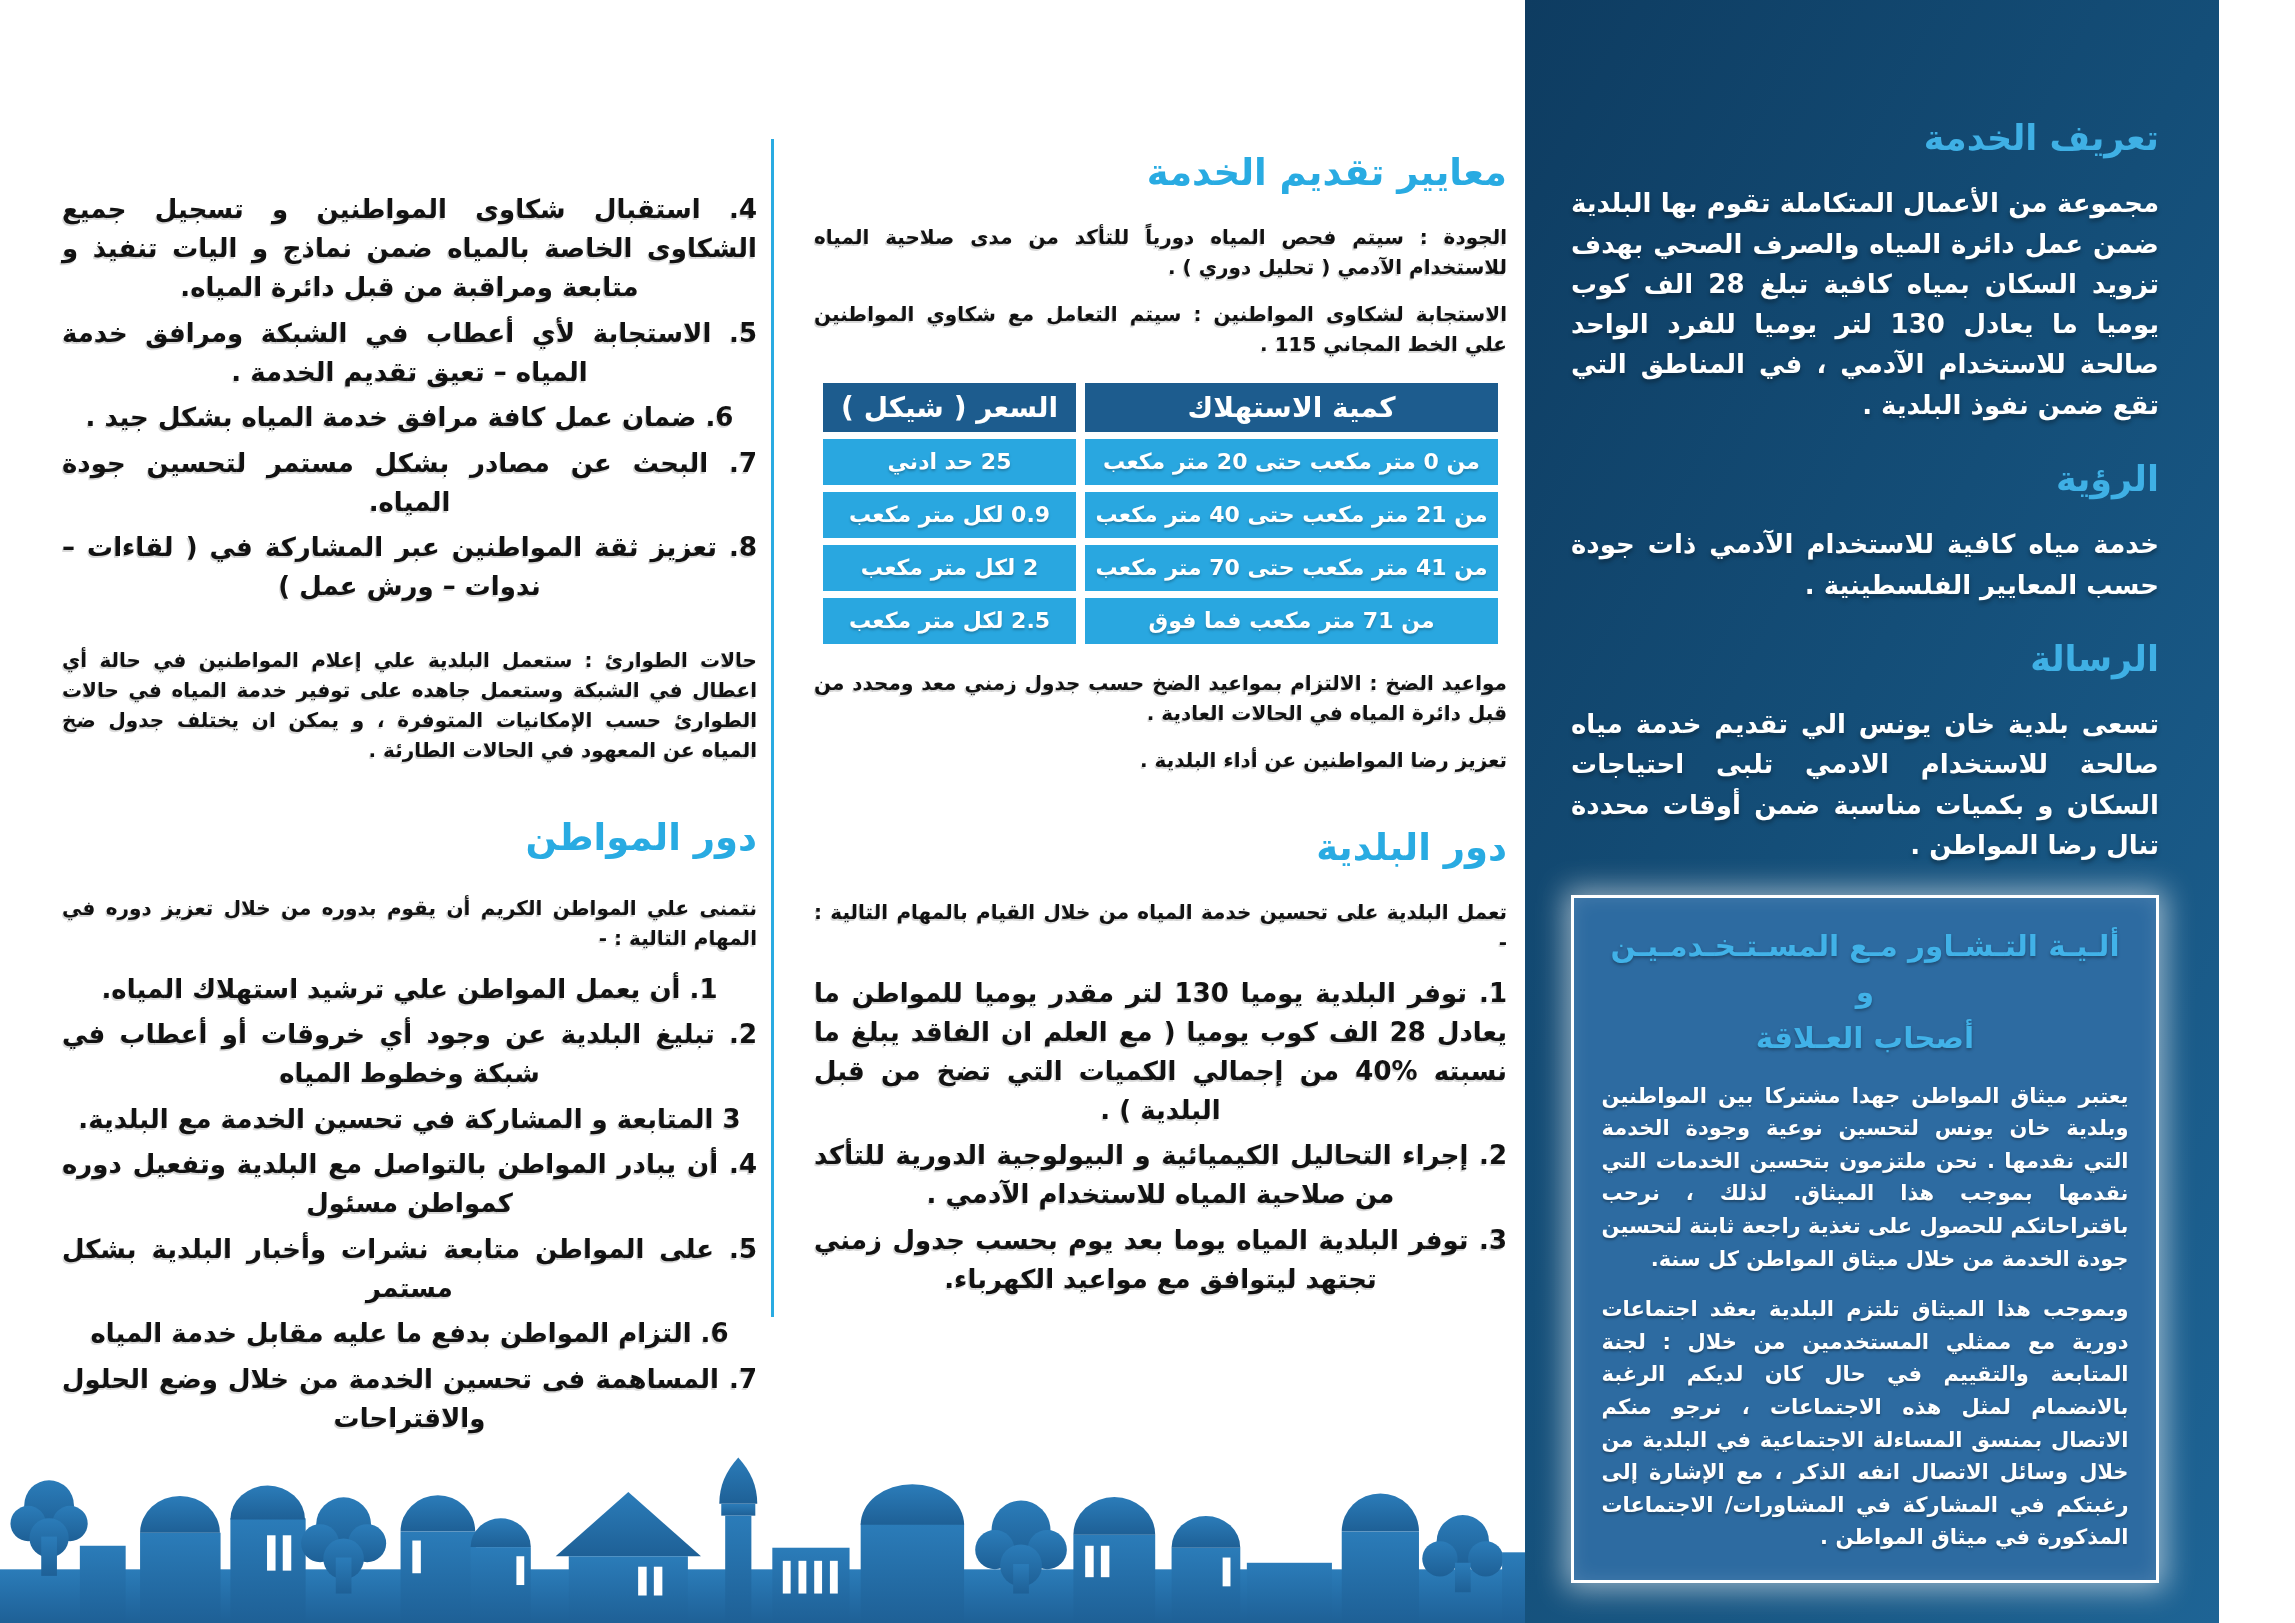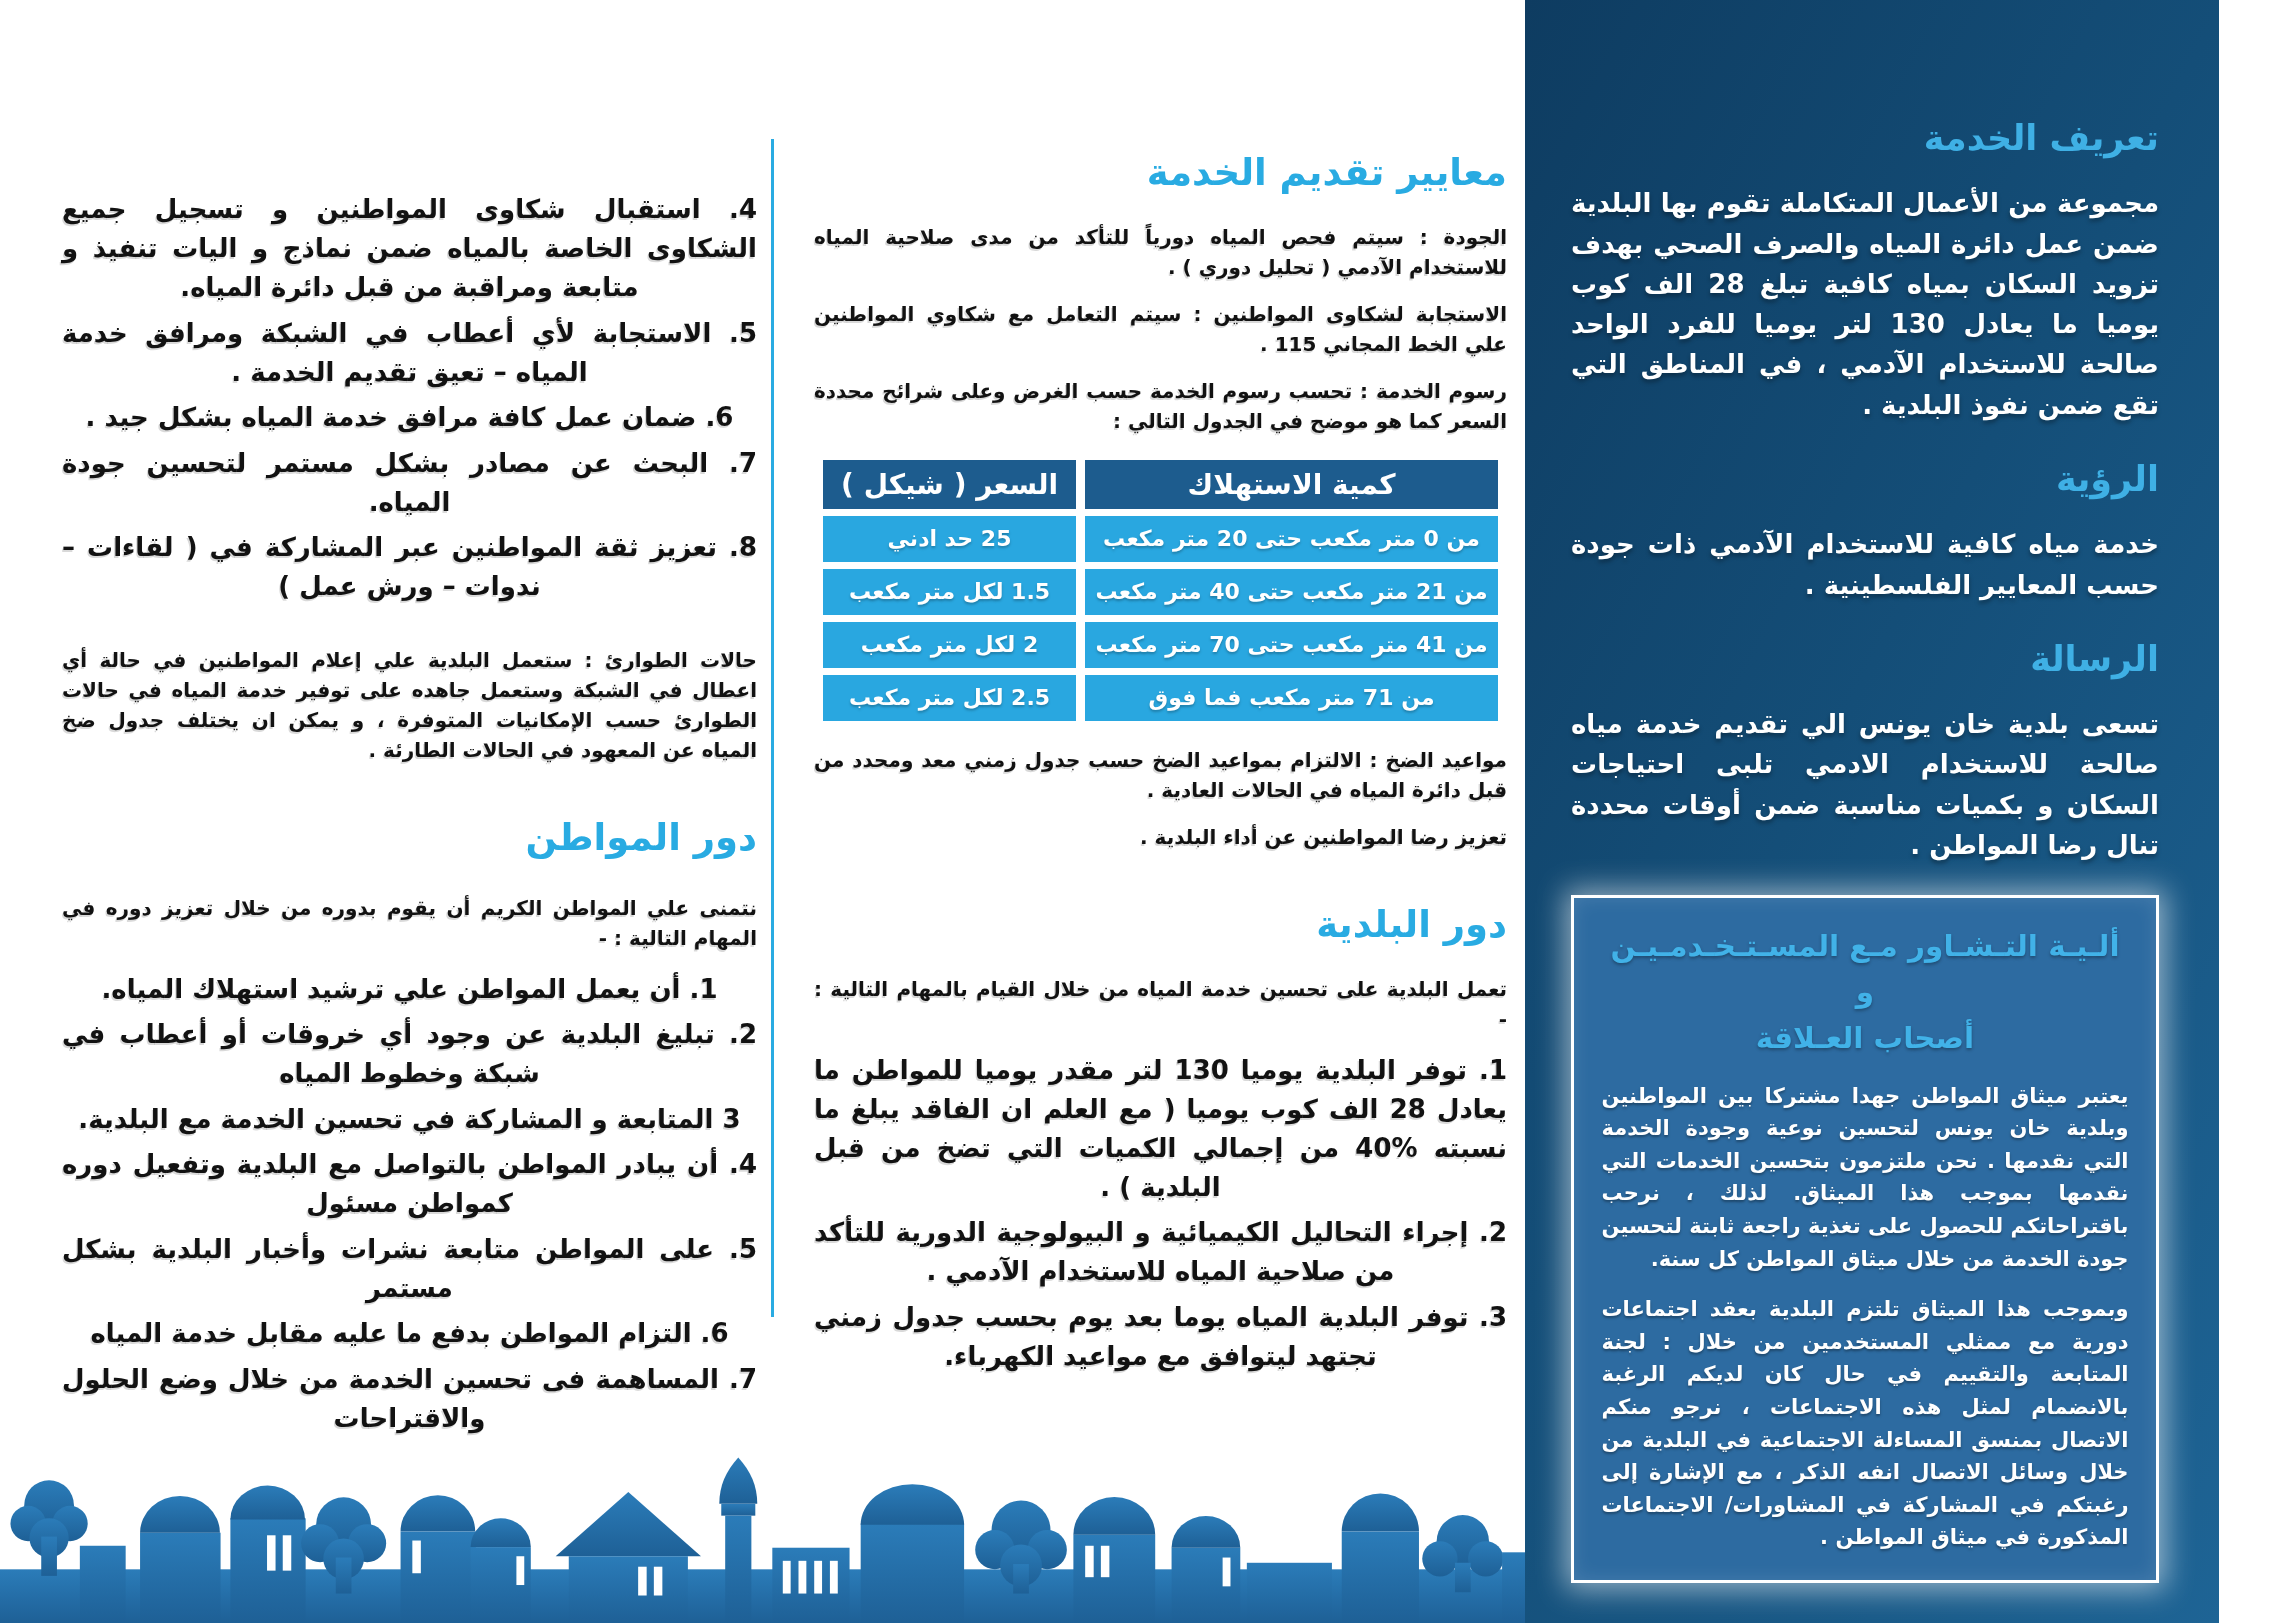--- a/index.html
+++ b/index.html
@@ -96,41 +96,40 @@
     </div>
   </div>
 
   <div class="divider"></div>
 
   <div class="col col-mid" dir="rtl">
     <h2 class="sec-heading">معايير تقديم الخدمة</h2>
 
     <p class="para">الجودة : سيتم فحص المياه دورياً للتأكد من مدى صلاحية المياه للاستخدام الآدمي ( تحليل دوري ) .</p>
     <p class="para">الاستجابة لشكاوى المواطنين : سيتم التعامل مع شكاوي المواطنين علي الخط المجاني 115 .</p>
-    <p class="para">رسوم الخدمة : تحسب رسوم الخدمة حسب الغرض وعلى شرائح محددة السعر كما هو موضح في الجدول التالي :</p>
 
     <table class="price">
       <colgroup>
           <col style="width:62%">
           <col style="width:38%">
         </colgroup>
       <thead>
         <tr>
           <th>كمية الاستهلاك</th>
           <th>السعر ( شيكل )</th>
         </tr>
       </thead>
       <tbody>
         <tr>
           <td>من 0 متر مكعب حتى 20 متر مكعب</td>
           <td>25 حد ادني</td>
         </tr>
         <tr>
           <td>من 21 متر مكعب حتى 40 متر مكعب</td>
-          <td>1.5 لكل متر مكعب</td>
+          <td>0.9 لكل متر مكعب</td>
         </tr>
         <tr>
           <td>من 41 متر مكعب حتى 70 متر مكعب</td>
           <td>2 لكل متر مكعب</td>
         </tr>
         <tr>
           <td>من 71 متر مكعب فما فوق</td>
           <td>2.5 لكل متر مكعب</td>
         </tr>
       </tbody>

